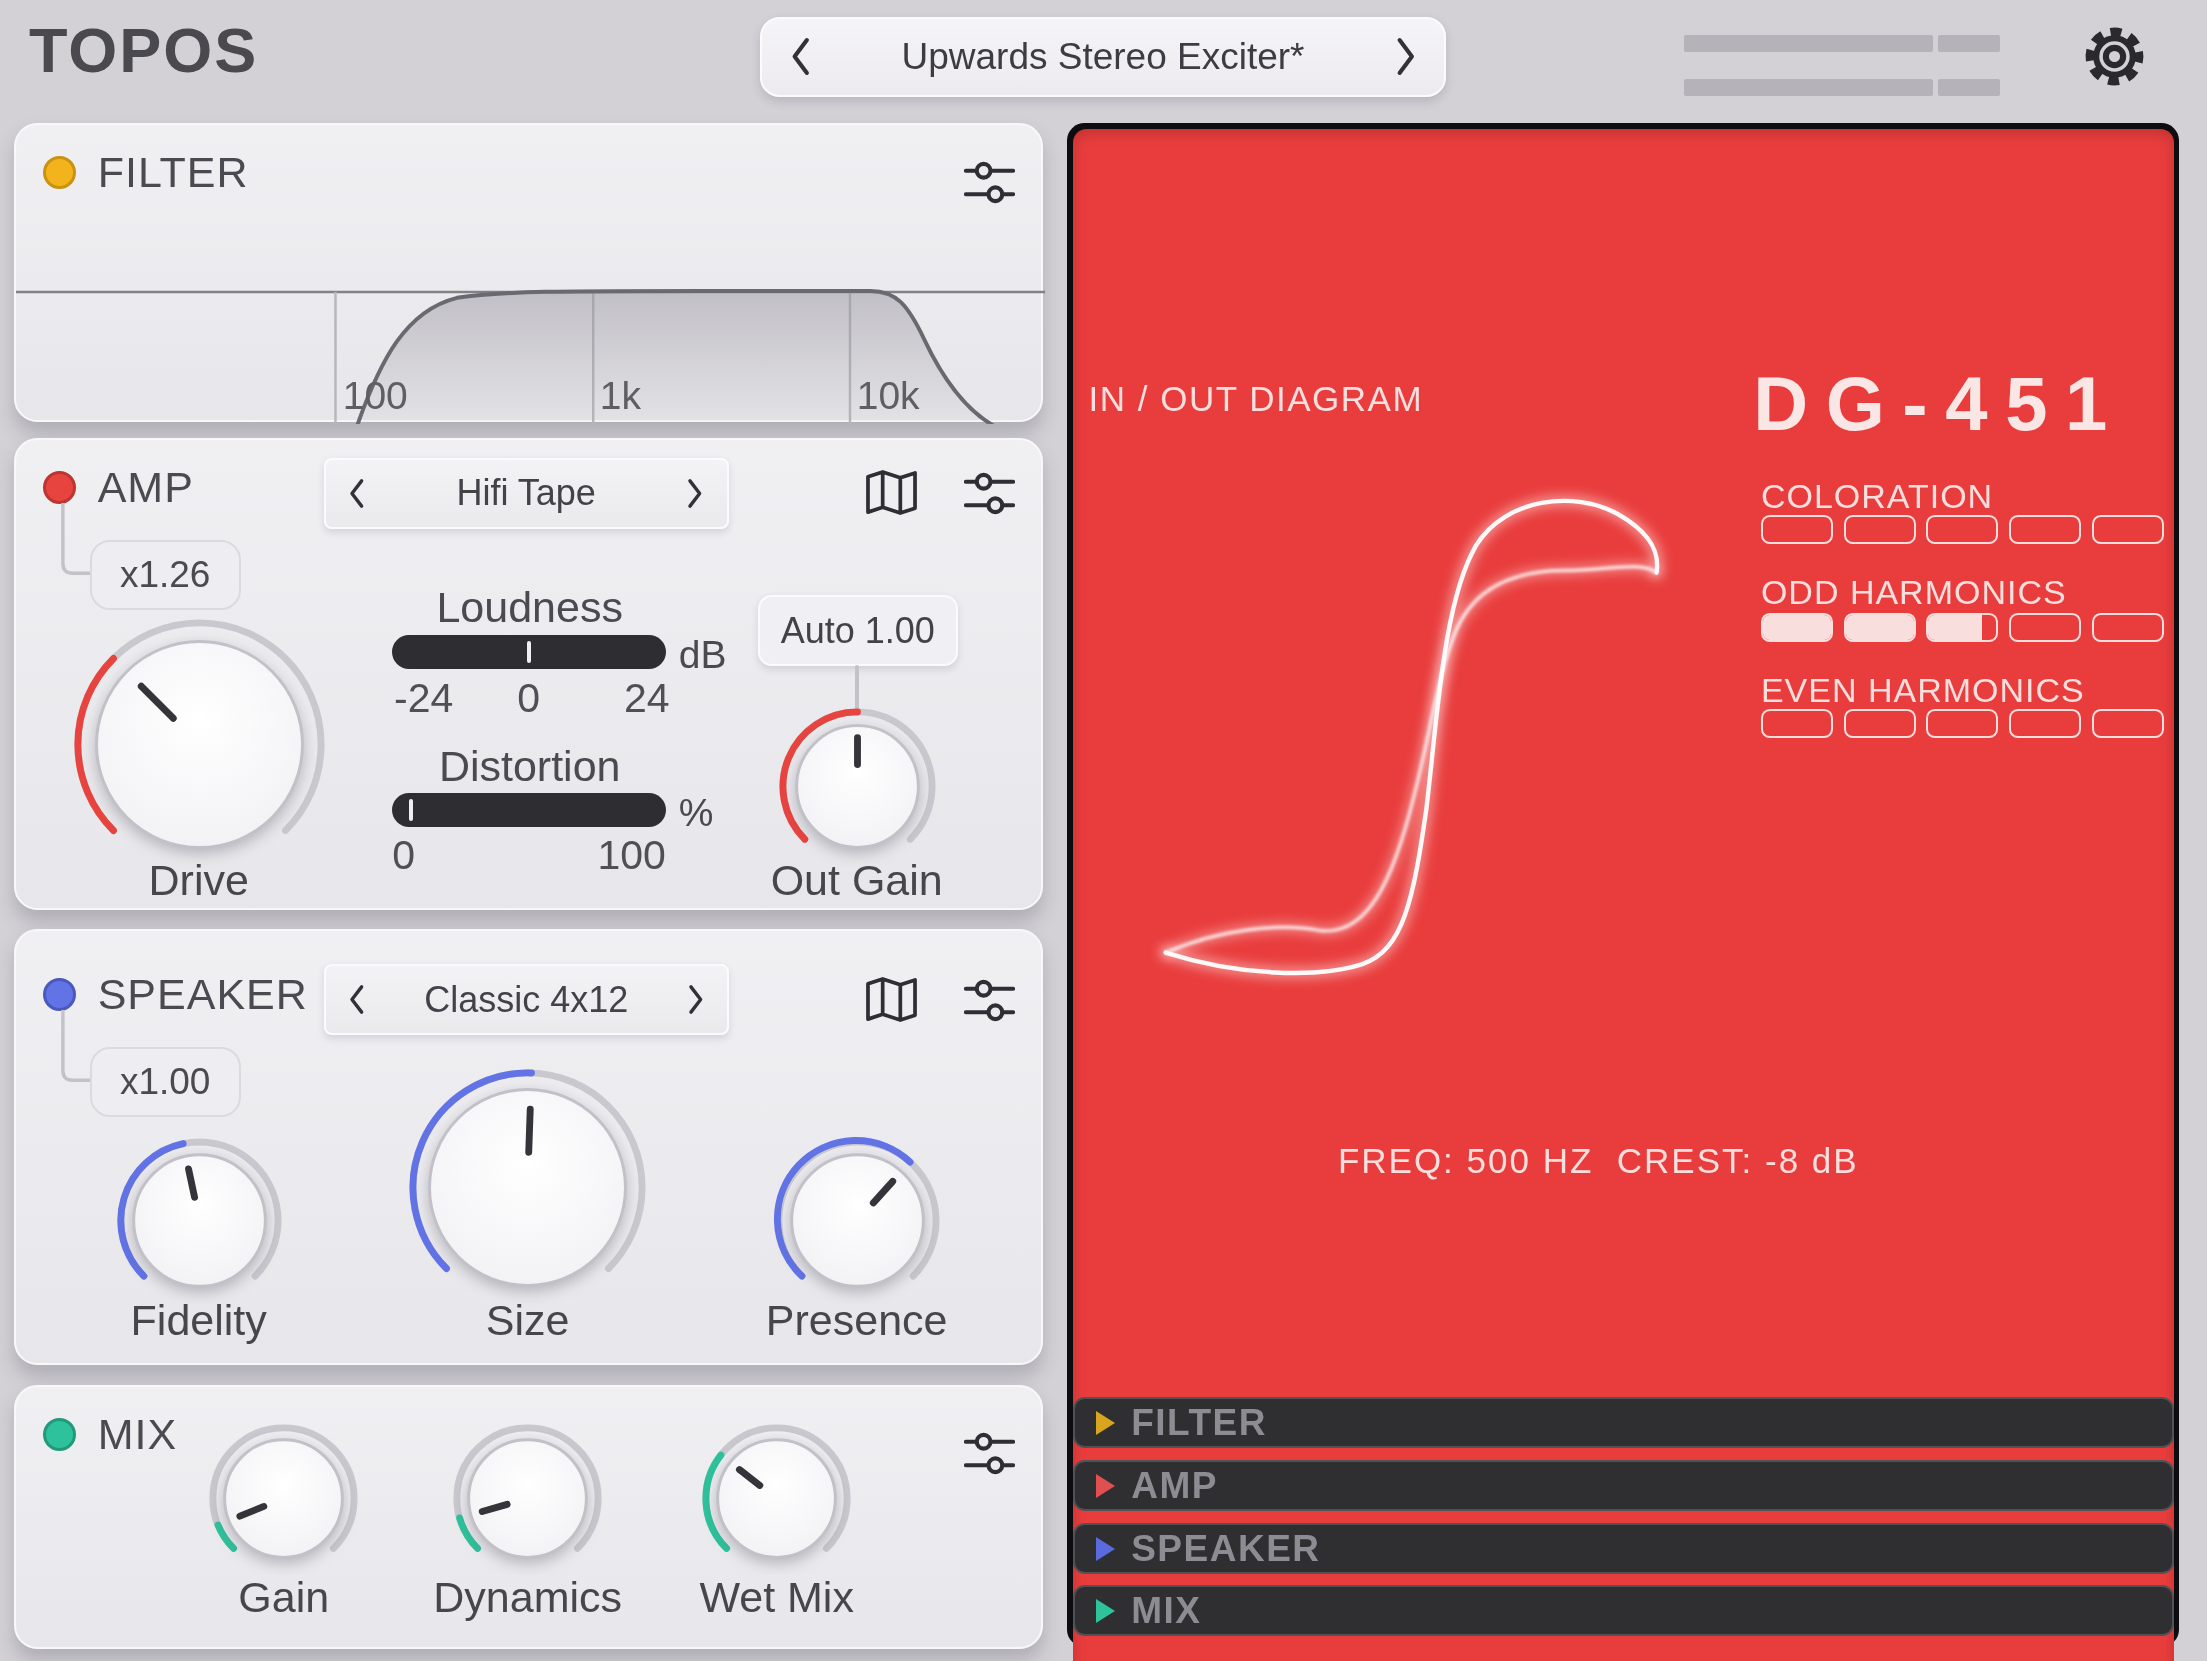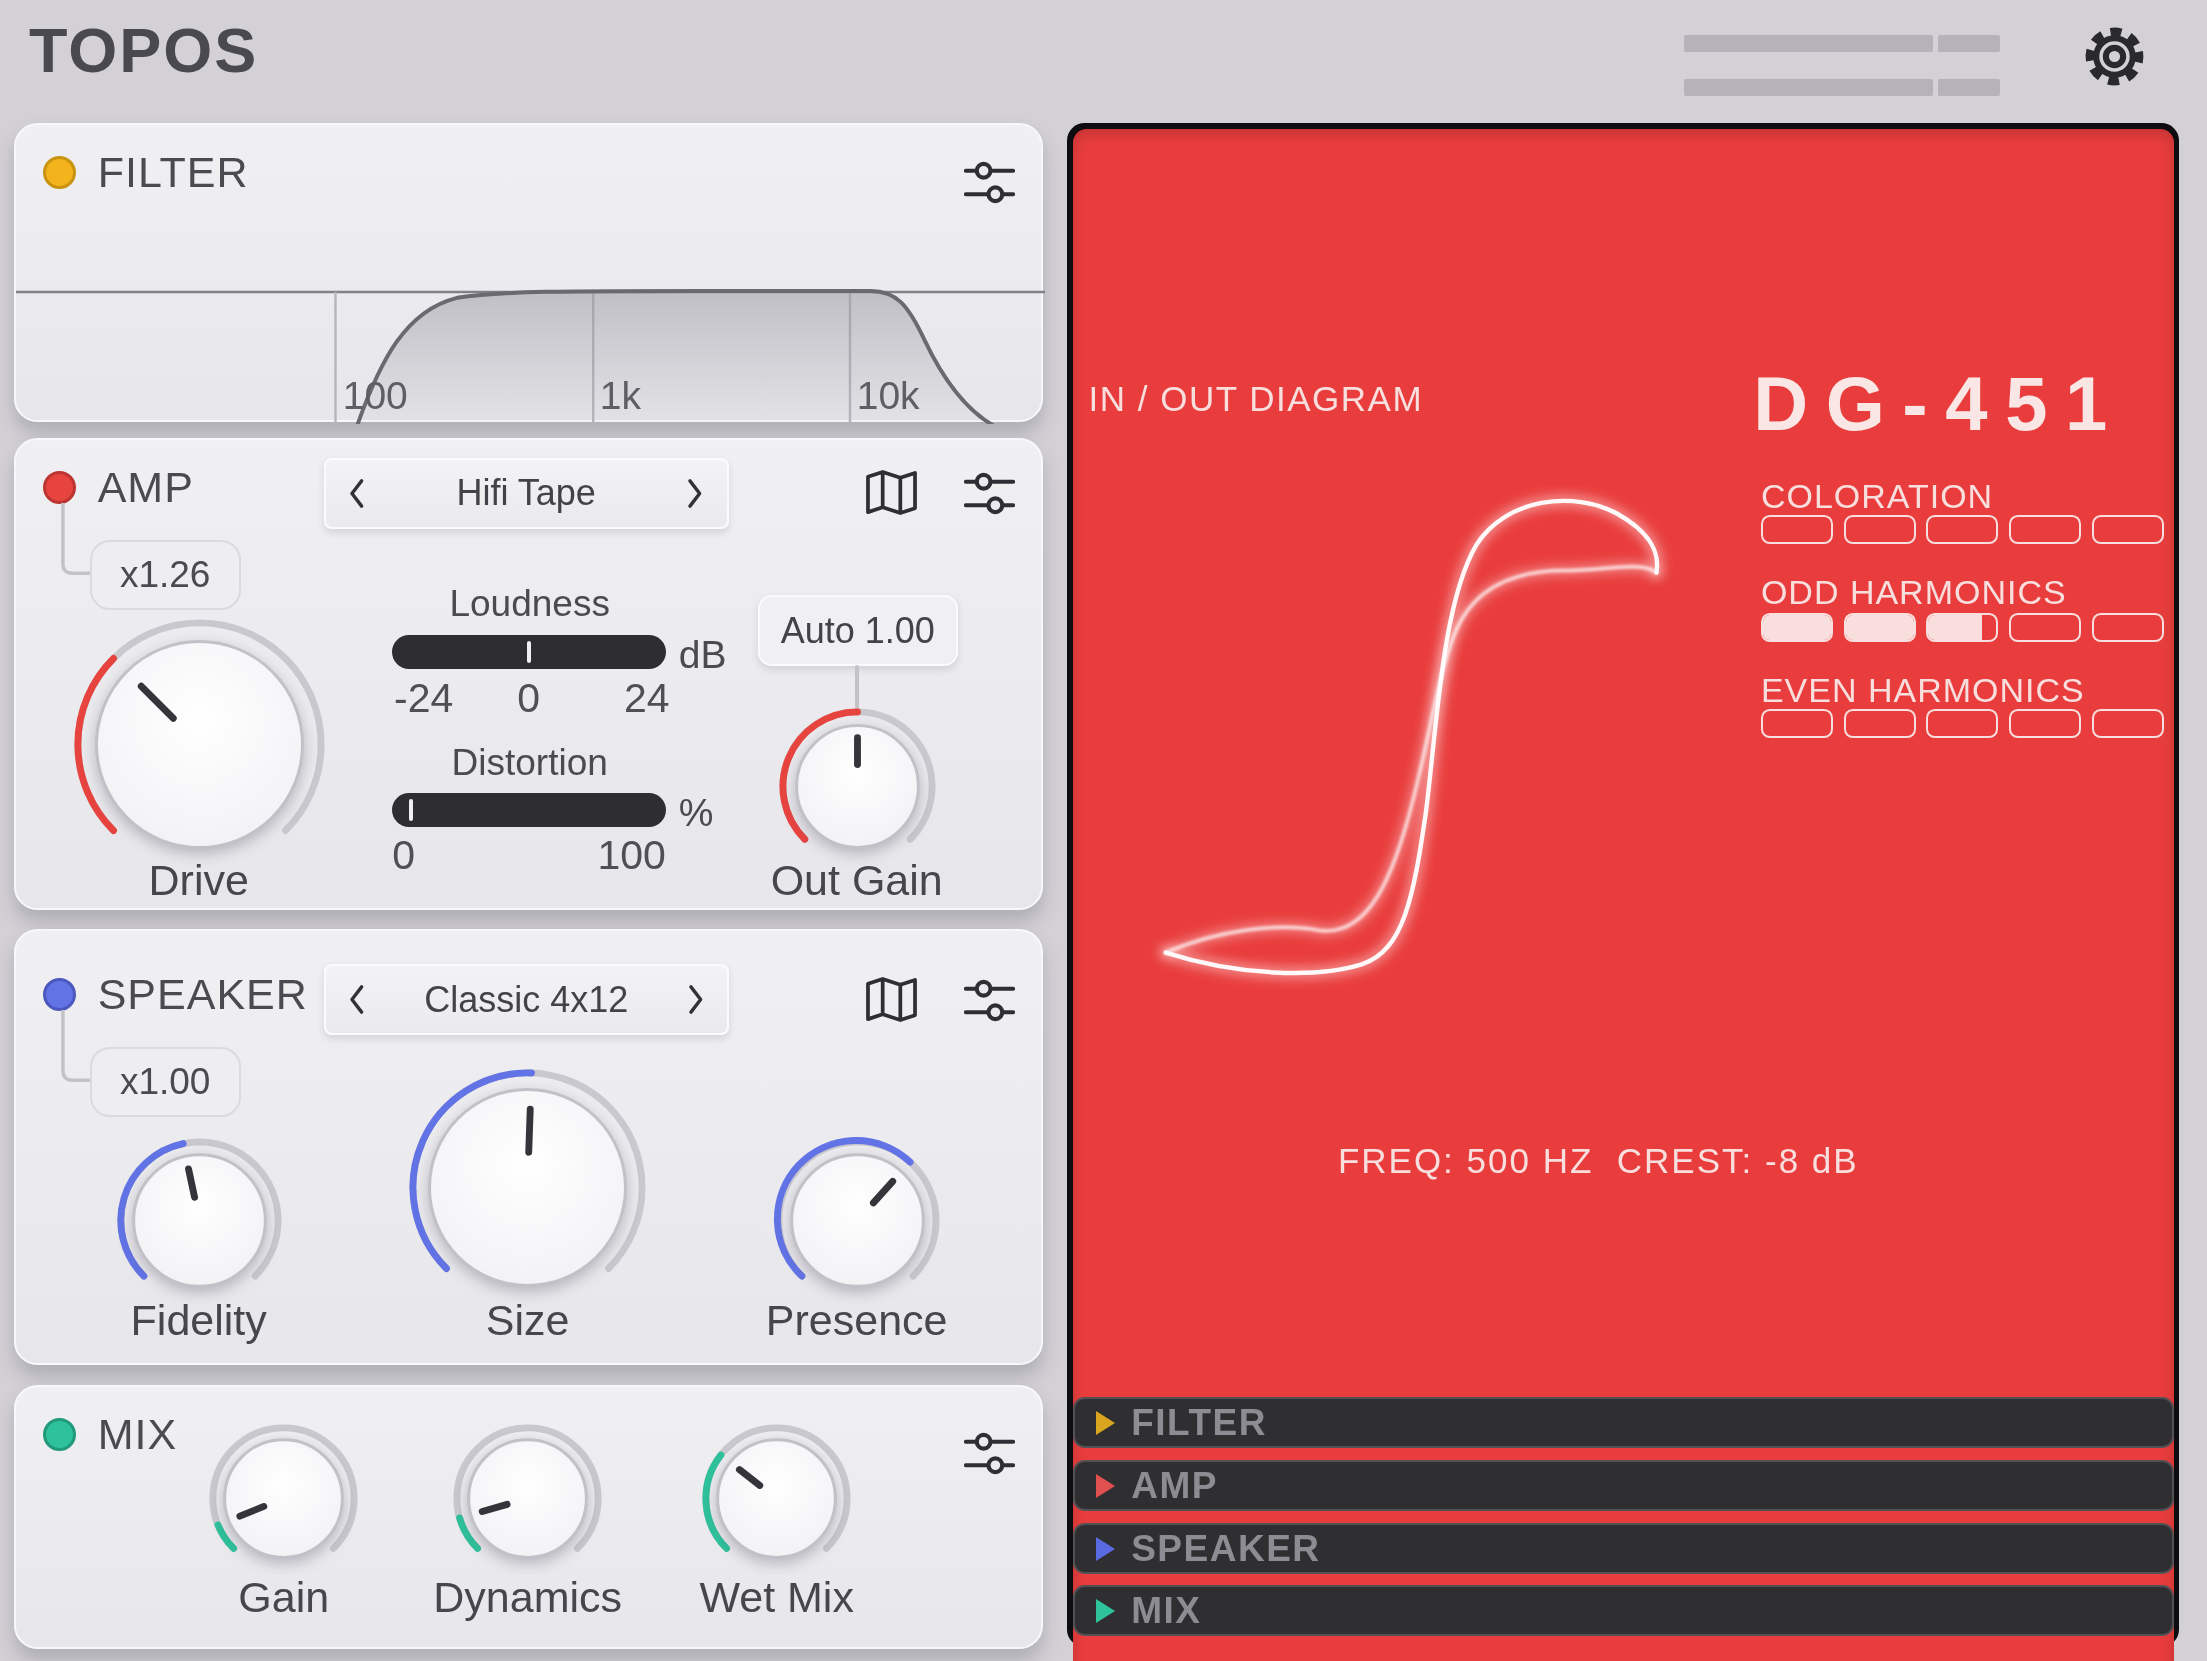--- a/index.html
+++ b/index.html
@@ -43,21 +43,21 @@
 
   .xbox { position:absolute; left:74px; width:151px; height:70px; border-radius:20px; background:#eeedf1;
     border:2px solid #dbdadf; display:flex; align-items:center; justify-content:center; font-size:37px; color:#4b4a50; }
   .connector { position:absolute; left:43px; width:39px; height:78px; }
 
   .knob { position:absolute; }
   .knob-label { position:absolute; font-size:43px; color:#47464c; text-align:center; transform:translateX(-50%); }
 
   .hslider { position:absolute; width:274px; height:34px; border-radius:17.6px; background:#2e2d31; }
   .hslider .tick { position:absolute; top:5.9px; width:3.9px; height:22.5px; background:#efeef2; border-radius:2px; transform:translateX(-2px); }
-  .sl-label { position:absolute; font-size:37px; color:#4b4a50; text-align:center; transform:translateX(-50%); }
+  .sl-label { position:absolute; font-size:43px; color:#4b4a50; text-align:center; transform:translateX(-50%); }
   .sl-unit  { position:absolute; font-size:39px; color:#4b4a50; }
   .sl-tick  { position:absolute; font-size:41px; color:#504f55; transform:translateX(-50%); }
 
   .auto-btn { position:absolute; left:742px; top:155px; width:200px; height:71px; border-radius:13.7px;
     background:#f0eff3; border:2px solid #fbfbfd; box-shadow:0 3.9px 7.8px rgba(70,66,82,.14);
     display:flex; align-items:center; justify-content:center; font-size:36px; color:#434248; }
   .vline { position:absolute; left:839px; top:225px; width:3.9px; height:51px; background:#c3c2c8; border-radius:2px; }
 
   
   .fgraph { position:absolute; left:0; top:164px; width:1029px; height:135px; }
@@ -86,20 +86,33 @@
     border-left:19.6px solid #999; margin-left:21.6px; }
   .crow .clabel { margin-left:15.7px; font-size:37px; font-weight:700; letter-spacing:1.5px; color:#8d8c92; }
 </style>
 </head>
 <body>
 
 <div id="app">
 
   <div class="logo">TOPOS</div>
 
+  <div class="preset-bar">
+    <span class="navchev">
+      <svg width="25.5" height="41" viewBox="0 0 24 40">
+        <polyline points="18,4 6,20 18,36" fill="none" stroke="#323137" stroke-width="4" stroke-linecap="round" stroke-linejoin="round"></polyline>
+      </svg>
+    </span>
+    <span class="pname">Upwards Stereo Exciter*</span>
+    <span class="navchev">
+      <svg width="25.5" height="41" viewBox="0 0 24 40">
+        <polyline points="6,4 18,20 6,36" fill="none" stroke="#323137" stroke-width="4" stroke-linecap="round" stroke-linejoin="round"></polyline>
+      </svg>
+    </span>
+  </div>
 
   <div class="meter">
     <div class="mrow">
         <div class="mseg1"></div>
         <div class="mseg2"></div>
       </div>
     <div class="mrow">
         <div class="mseg1"></div>
         <div class="mseg2"></div>
       </div>

